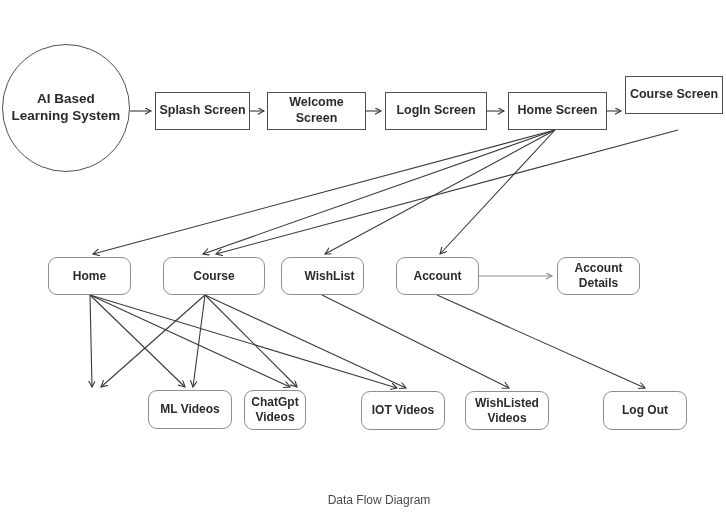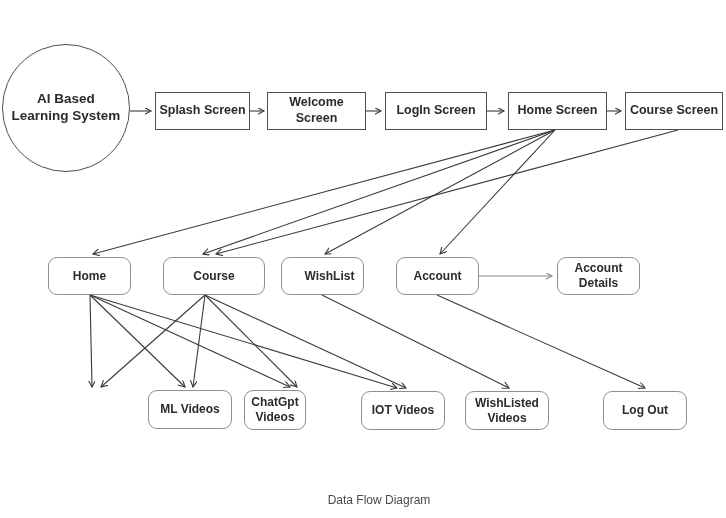--- a/index.html
+++ b/index.html
@@ -73,21 +73,21 @@
     </div>
     <div class="node rect" style="left: 267px; top: 92px; width: 99px; height: 38px;">
       <span class="label">Welcome Screen</span>
     </div>
     <div class="node rect" style="left: 385px; top: 92px; width: 102px; height: 38px;">
       <span class="label">LogIn Screen</span>
     </div>
     <div class="node rect" style="left: 508px; top: 92px; width: 99px; height: 38px;">
       <span class="label">Home Screen</span>
     </div>
-    <div class="node rect" style="left: 625px; top: 92px; width: 98px; height: 38px;">
+    <div class="node rect" style="left: 625px; top: 76px; width: 98px; height: 38px;">
       <span class="label">Course Screen</span>
     </div>
     <div class="node rounded" style="left: 48px; top: 257px; width: 83px; height: 38px;">
       <span class="label">Home</span>
     </div>
     <div class="node rounded" style="left: 163px; top: 257px; width: 102px; height: 38px;">
       <span class="label">Course</span>
     </div>
     <div class="node rounded" style="left: 281px; top: 257px; width: 83px; height: 38px; padding-left: 14px;">
       <span class="label">WishList</span>

